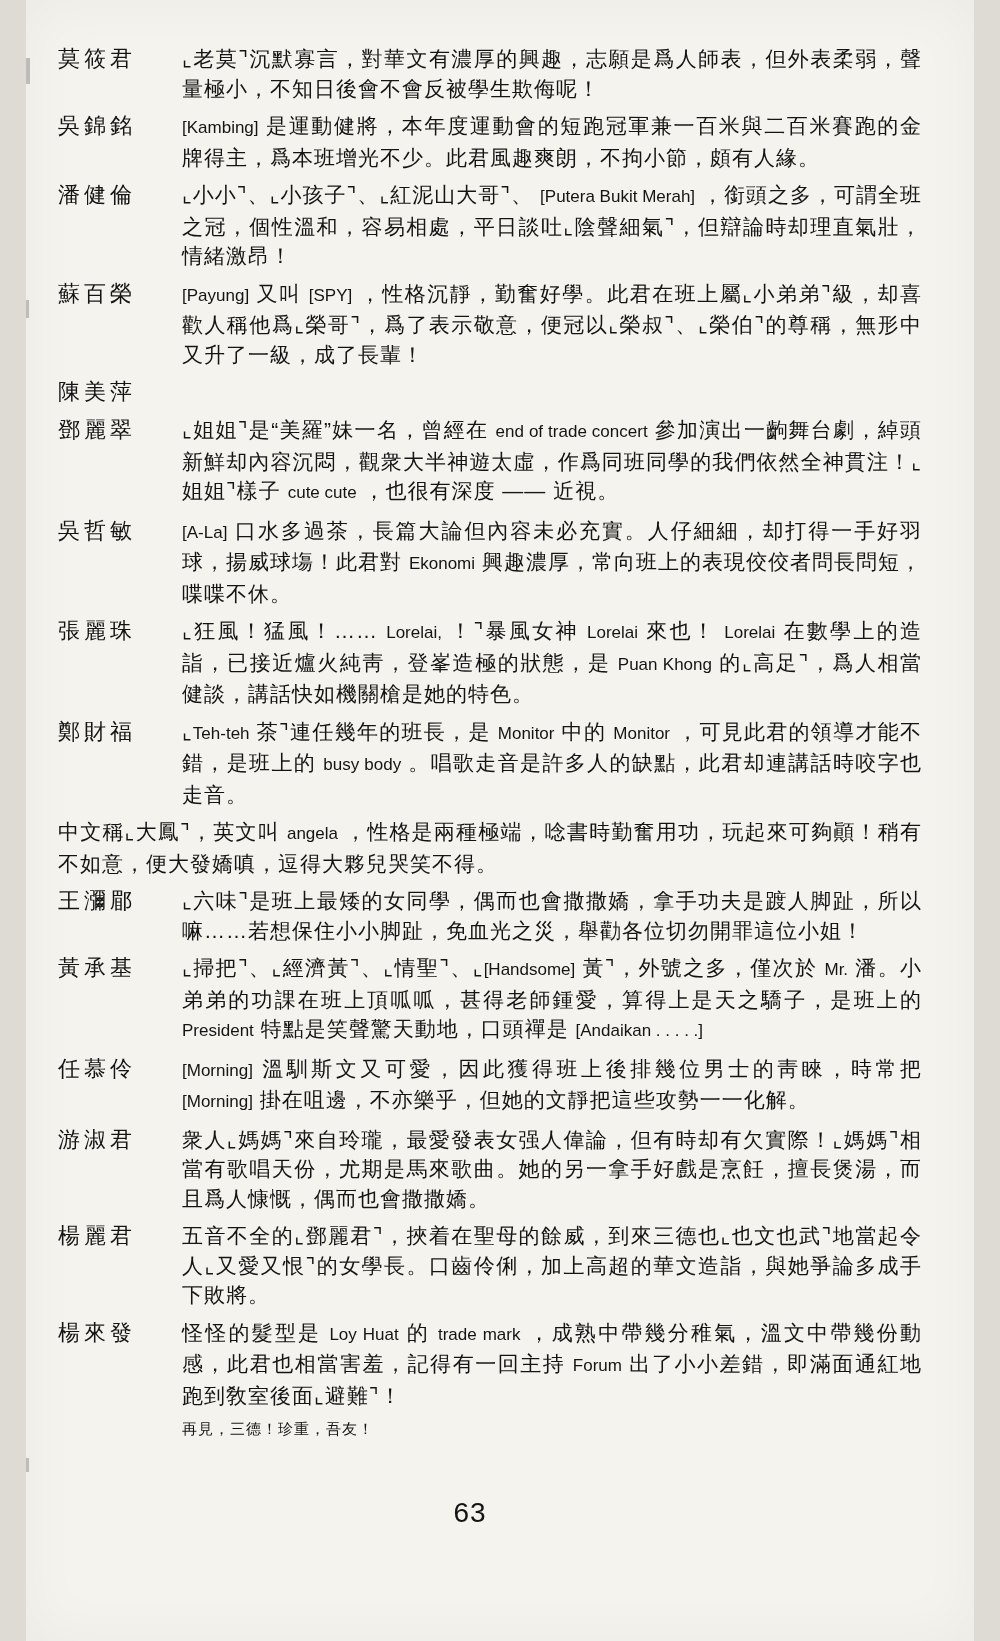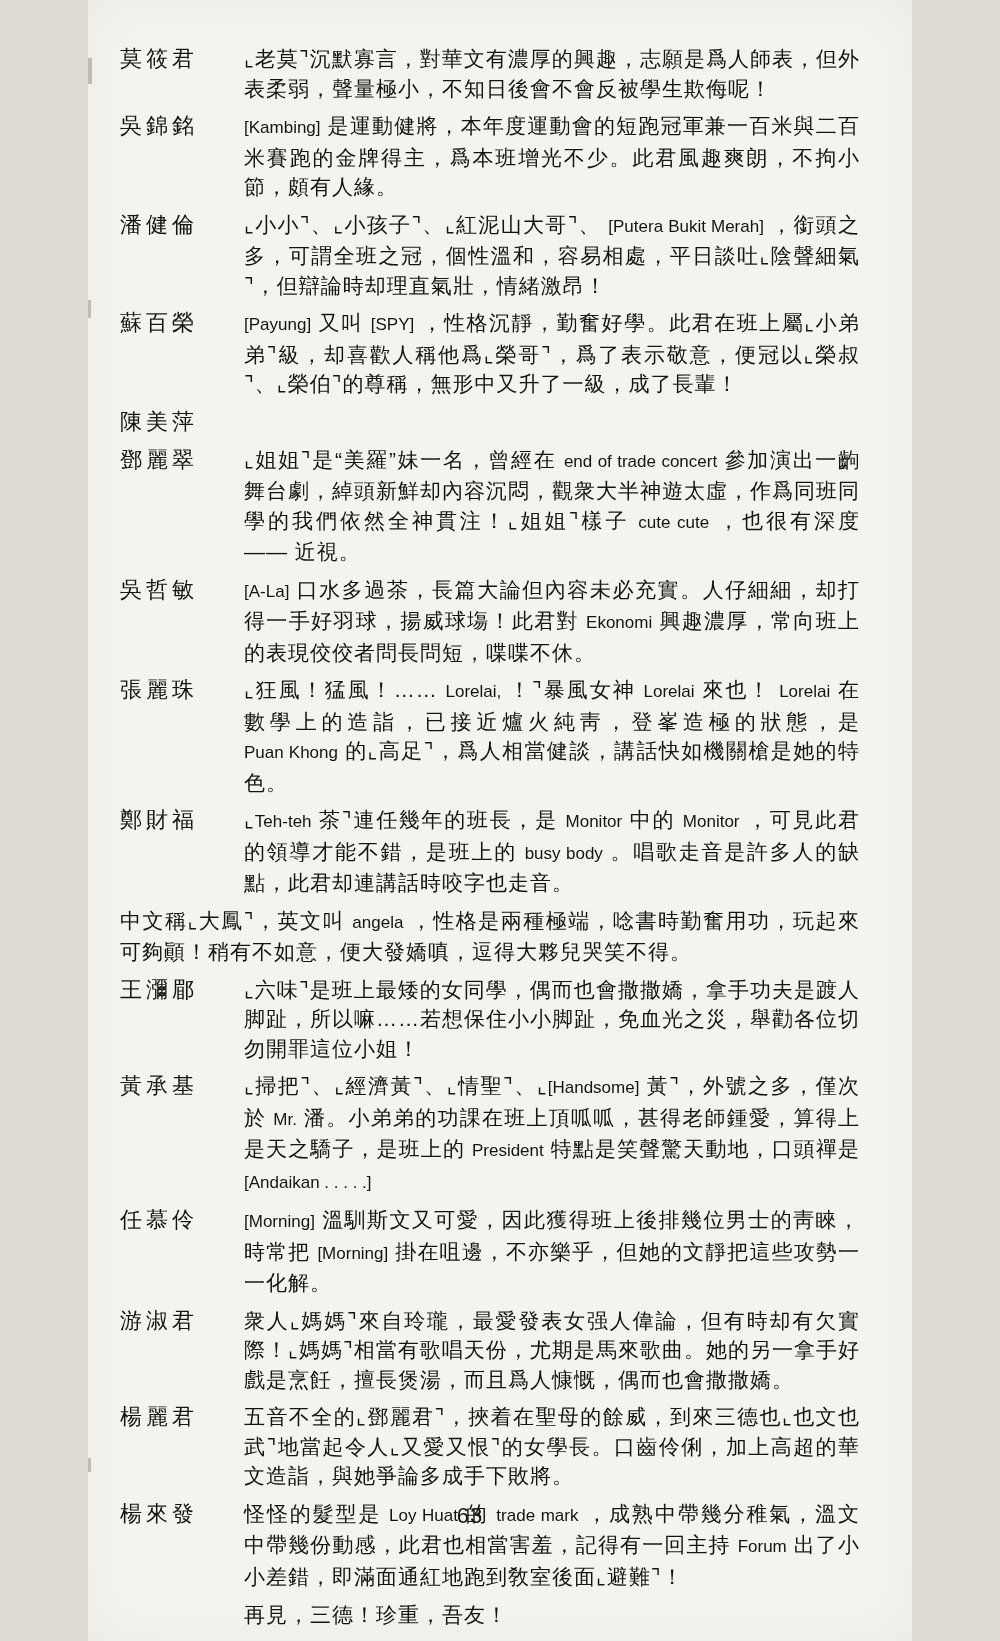--- a/index.html
+++ b/index.html
@@ -1,18 +1,18 @@
 <!DOCTYPE html>
 <html><head>
 <meta charset="utf-8">
 <style>
   html,body{margin:0;padding:0;background:#dddbd4;}
   .page{
     position:relative;
-    width:824px;height:1641px;
+    width:948px;height:1641px;
     margin:0 auto;
     background:#f4f3ee;
     color:#141414;
     font-family:"Liberation Sans","DejaVu Sans",sans-serif;
     overflow:hidden;
     box-shadow:inset 0 0 60px rgba(0,0,0,0.04);
   }
   .entries{
     position:absolute;
     top:44px;left:32px;right:52px;
@@ -36,28 +36,28 @@
     letter-spacing:1px;
   }
   .latin{
     font-weight:normal;
     font-size:17px;
     letter-spacing:0;
     white-space:nowrap;
   }
   .closing{
     margin:10px 0 0 124px;
-    font-size:21px;
+    font-size:15px;
     letter-spacing:1px;
   }
   .page-number{
     position:absolute;
     left:0;right:60px;bottom:112px;
     text-align:center;
-    font-size:22px;
+    font-size:28px;
     letter-spacing:1px;
   }
   .smudge{
     position:absolute;
     background:#8a8a85;
     opacity:.5;
   }
   .smudge.s1{left:0;top:58px;width:4px;height:26px;}
   .smudge.s2{left:0;top:300px;width:3px;height:18px;}
   .smudge.s3{left:0;top:1458px;width:3px;height:14px;}

